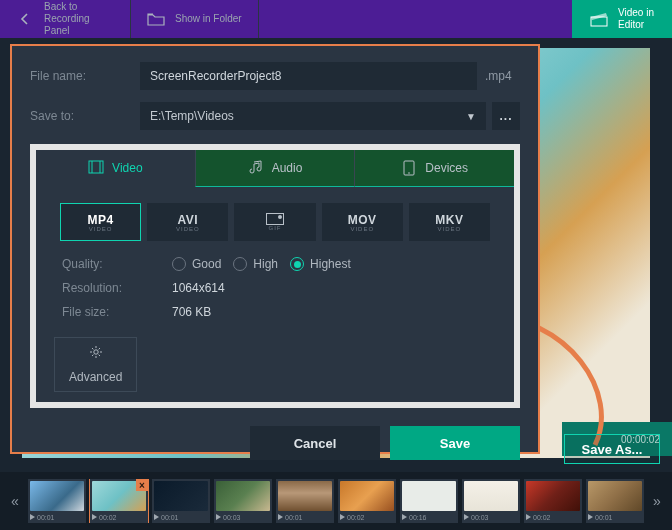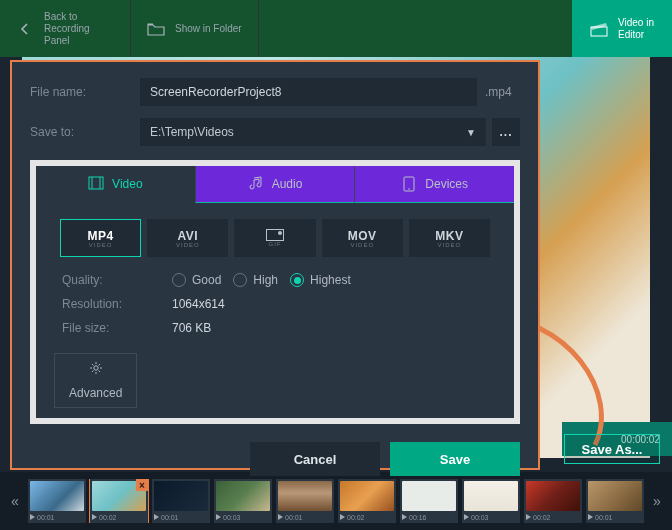--- a/index.html
+++ b/index.html
@@ -1,41 +1,41 @@
 <!DOCTYPE html>
 <html><head>
 <meta charset="utf-8">
 <style>
   * { box-sizing: border-box; margin: 0; padding: 0; font-family: -apple-system, Segoe UI, Arial, sans-serif; }
   body { width: 672px; height: 530px; background: #1a2530; overflow: hidden; position: relative; }
   
   
-  .topbar { height: 57px; background: #14532d; display: flex; align-items: stretch; position: relative; z-index: 2; }
+  .topbar { height: 38px; background: #4c1d95; display: flex; align-items: stretch; position: relative; z-index: 2; }
   .tb-btn { display: flex; align-items: center; gap: 10px; padding: 0 16px; color: #9aa4af; font-size: 10px; line-height: 1.2; cursor: pointer; border-right: 1px solid #2a3542; }
   .tb-btn.green { background: #00a884; color: #fff; margin-left: auto; border: none; padding: 0 18px; }
   .tb-btn .ico { width: 18px; height: 18px; display: flex; align-items: center; justify-content: center; color: #aab3bd; flex-shrink:0;}
   .tb-btn.green .ico { color: #fff; }
   .tb-btn .txt { max-width: 70px; }
   
   
   .bg-preview { position: absolute; left: 22px; top: 48px; right: 22px; height: 410px; background: linear-gradient(135deg,#9fd8da 0%, #bfe6e8 25%, #6ec1c5 55%, #d6a052 70%, #eee7d7 85%); filter: blur(0.2px); }
   
   
-  .dialog { position: absolute; left: 10px; top: 60px; width: 530px; height: 410px; background: #2a3542; border: 2px solid #e67e4a; padding: 16px 18px 14px 18px; color: #8f99a4; z-index: 5; }
+  .dialog { position: absolute; left: 10px; top: 44px; width: 530px; height: 410px; background: #2a3542; border: 2px solid #e67e4a; padding: 16px 18px 14px 18px; color: #8f99a4; z-index: 5; }
   .row { display: flex; align-items: center; margin-bottom: 12px; font-size: 12px; }
   .row .lbl { width: 110px; color: #7d8893; }
   .fname-input { flex: 1; background: #1f2a35; border: none; color: #cfd6dc; padding: 7px 10px; font-size: 12px; outline: none; }
   .ext { color: #8f99a4; margin-left: 8px; min-width: 35px; }
   .saveto-select { flex: 1; background: #1f2a35; color: #c1c8cf; padding: 7px 10px; font-size: 12px; position: relative; display:flex; align-items:center; justify-content:space-between;}
   .saveto-select .tri { font-size:10px;}
   .browse-btn { width: 28px; height: 28px; background: #1f2a35; margin-left: 6px; color:#cfd6dc; display:flex; align-items:center; justify-content:center; font-weight:bold; letter-spacing:1px; font-size:12px;}
   
   .tabs-box { border: 6px solid #e5e5e5; margin-top: 14px; padding-bottom: 10px;}
   .tabs { display:flex; }
-  .tab { flex:1; text-align:center; padding:10px 0; font-size:12px; color:#b8c0c8; border-left:1px solid #3a4552; border-bottom:1px solid #0fb89a; background:#6d28d9; display:flex; align-items:center; justify-content:center; gap:8px;}
+  .tab { flex:1; text-align:center; padding:10px 0; font-size:12px; color:#b8c0c8; border-left:1px solid #3a4552; border-bottom:1px solid #0fb89a; background:#14532d; display:flex; align-items:center; justify-content:center; gap:8px;}
   .tab:first-child{border-left:none;}
   .tab.active { color:#0fd4b0; border-bottom:1px solid transparent; background:transparent; font-weight:500;}
   .tab .tico { width:16px; height:16px; }
   
   .formats { display:flex; gap:6px; padding:16px 24px 8px 24px;}
   .fmt { flex:1; height:38px; background:#1f2a35; display:flex; flex-direction:column; align-items:center; justify-content:center; color:#cfd6dc; border:1px solid transparent;}
   .fmt.active { border:1px solid #0fd4b0; color:#fff;}
   .fmt .big { font-size:12px; font-weight:700; letter-spacing:0.5px;}
   .fmt .sm { font-size:6px; letter-spacing:1px; color:#6a7480; margin-top:-1px;}
   .fmt.gif-fmt .gif-ico { width:18px; height:12px; border:1px solid #b8c0c8; position:relative; margin-bottom:1px;}

